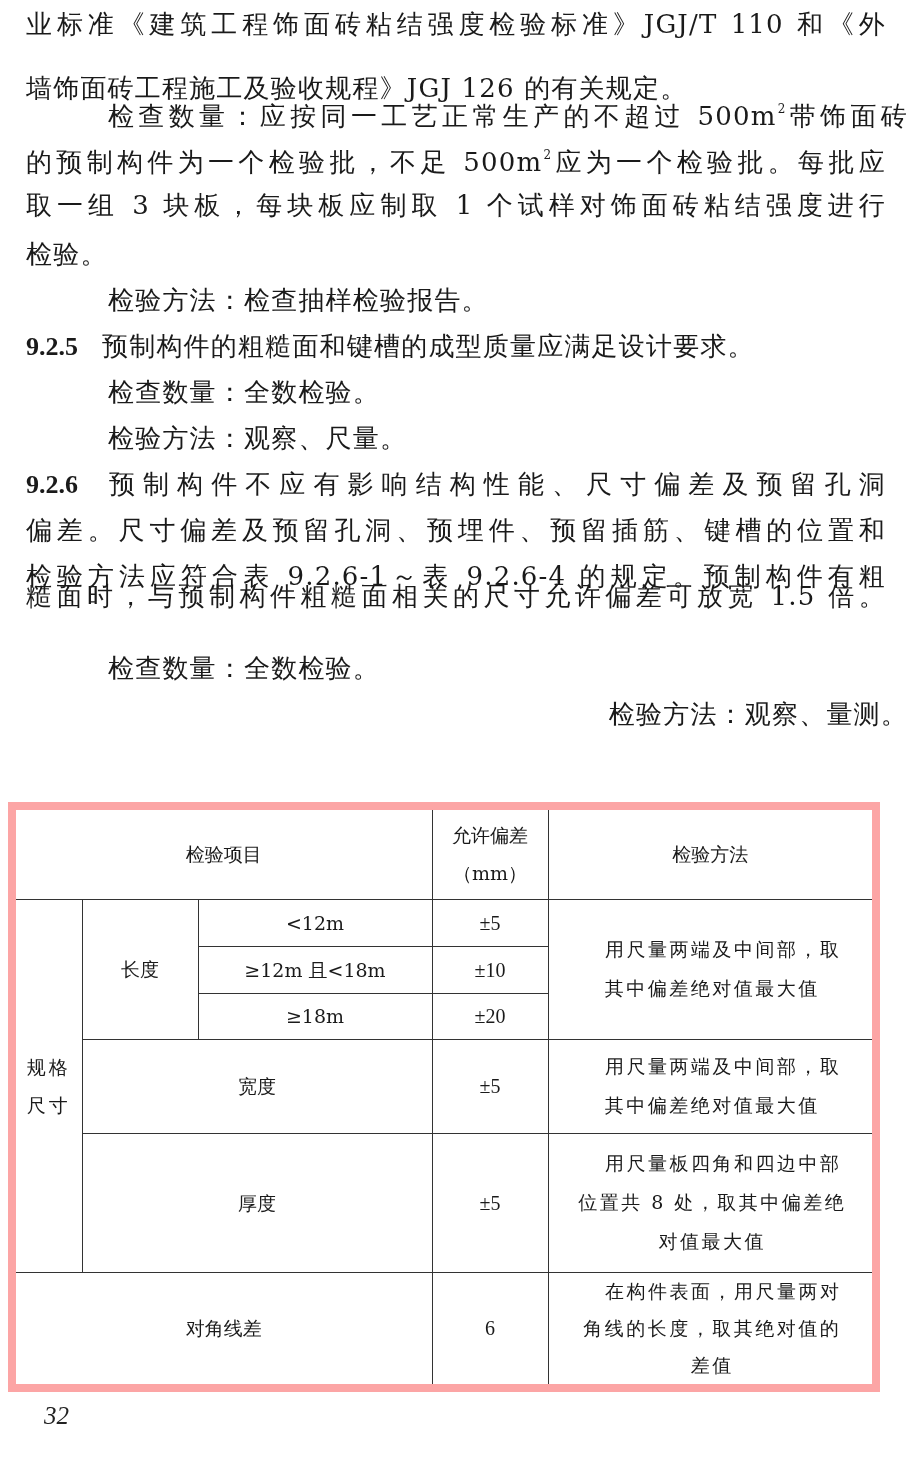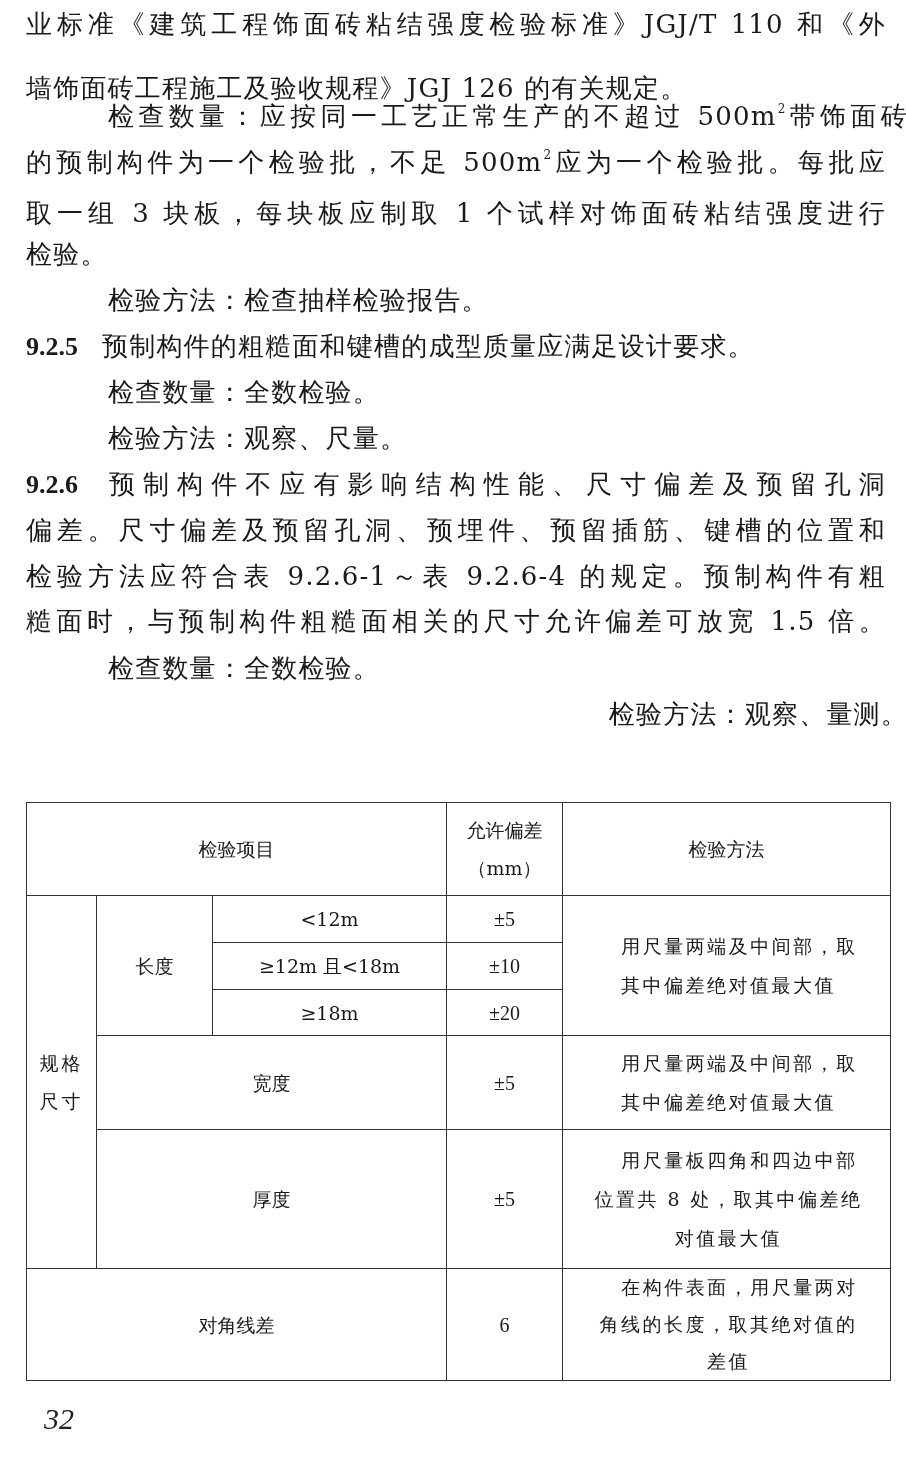--- a/index.html
+++ b/index.html
@@ -58,25 +58,25 @@
       font-family: "DejaVu Sans", "Liberation Sans", sans-serif;
       font-weight: bold;
       font-size: 20px;
       line-height: 40px;
       letter-spacing: 2px;
     }
     .caption .tno { margin-right: 22px; letter-spacing: 0; }
 
     table.spec {
       position: absolute;
-      left: 26px;
+      left: 8px;
       top: 802px;
       width: 864px;
       border-collapse: collapse;
-      border: 1px solid #fca5a5;
+      border: 8px solid #fca5a5;
       font-size: 19px;
       table-layout: fixed;
     }
     table.spec td {
       border: 1.5px solid #333;
       text-align: center;
       vertical-align: middle;
       padding: 0;
       line-height: 38px;
     }
@@ -89,54 +89,54 @@
     table.spec td.method .first { text-indent: 22px; display: block; }
     table.spec td.tol { font-family: "Liberation Serif", serif; font-size: 20px; }
     .vlabel { line-height: 39px; letter-spacing: 3px; }
 
     .page-number {
       position: absolute;
       left: 44px;
       top: 1402px;
       font-family: "Liberation Serif", serif;
       font-style: italic;
-      font-size: 30px;
+      font-size: 25px;
       color: #222;
     }
   </style>
 </head>
 <body>
 
 <div class="page">
 
   <div class="line justify" style="top:1px;">业标准《建筑工程饰面砖粘结强度检验标准》JGJ/T 110 和《外</div>
   <div class="line" style="top:65px;">墙饰面砖工程施工及验收规程》JGJ 126 的有关规定。</div>
 
   <div class="line indent justify" style="top:93px;">
     <span>检查数量：应按同一工艺正常生产的不超过 500m</span><sup class="sq">2</sup><span>带饰面砖</span>
   </div>
   <div class="line justify" style="top:139px;">
     <span>的预制构件为一个检验批，不足 500m</span><sup class="sq">2</sup><span>应为一个检验批。每批应</span>
   </div>
-  <div class="line justify" style="top:190px;">取一组 3 块板，每块板应制取 1 个试样对饰面砖粘结强度进行</div>
+  <div class="line justify" style="top:182px;">取一组 3 块板，每块板应制取 1 个试样对饰面砖粘结强度进行</div>
   <div class="line" style="top:231px;">检验。</div>
   <div class="line indent" style="top:277px;">检验方法：检查抽样检验报告。</div>
 
   <div class="line" style="top:323px;">
     <span class="clause-no">9.2.5</span><span>预制构件的粗糙面和键槽的成型质量应满足设计要求。</span>
   </div>
   <div class="line indent" style="top:369px;">检查数量：全数检验。</div>
   <div class="line indent" style="top:415px;">检验方法：观察、尺量。</div>
 
   <div class="line justify" style="top:461px;">
     <span class="clause-no">9.2.6</span><span>预制构件不应有影响结构性能、尺寸偏差及预留孔洞</span>
   </div>
   <div class="line justify" style="top:507px;">偏差。尺寸偏差及预留孔洞、预埋件、预留插筋、键槽的位置和</div>
   <div class="line justify" style="top:553px;">检验方法应符合表 9.2.6-1～表 9.2.6-4 的规定。预制构件有粗</div>
-  <div class="line justify" style="top:598px;">糙面时，与预制构件粗糙面相关的尺寸允许偏差可放宽 1.5 倍。</div>
+  <div class="line justify" style="top:573px;">糙面时，与预制构件粗糙面相关的尺寸允许偏差可放宽 1.5 倍。</div>
   <div class="line indent" style="top:645px;">检查数量：全数检验。</div>
   <div class="line indent" style="top:691px;text-align:right;">检验方法：观察、量测。</div>
 
 
   <table class="spec">
     <colgroup>
       <col style="width:70px">
       <col style="width:116px">
       <col style="width:234px">
       <col style="width:116px">

